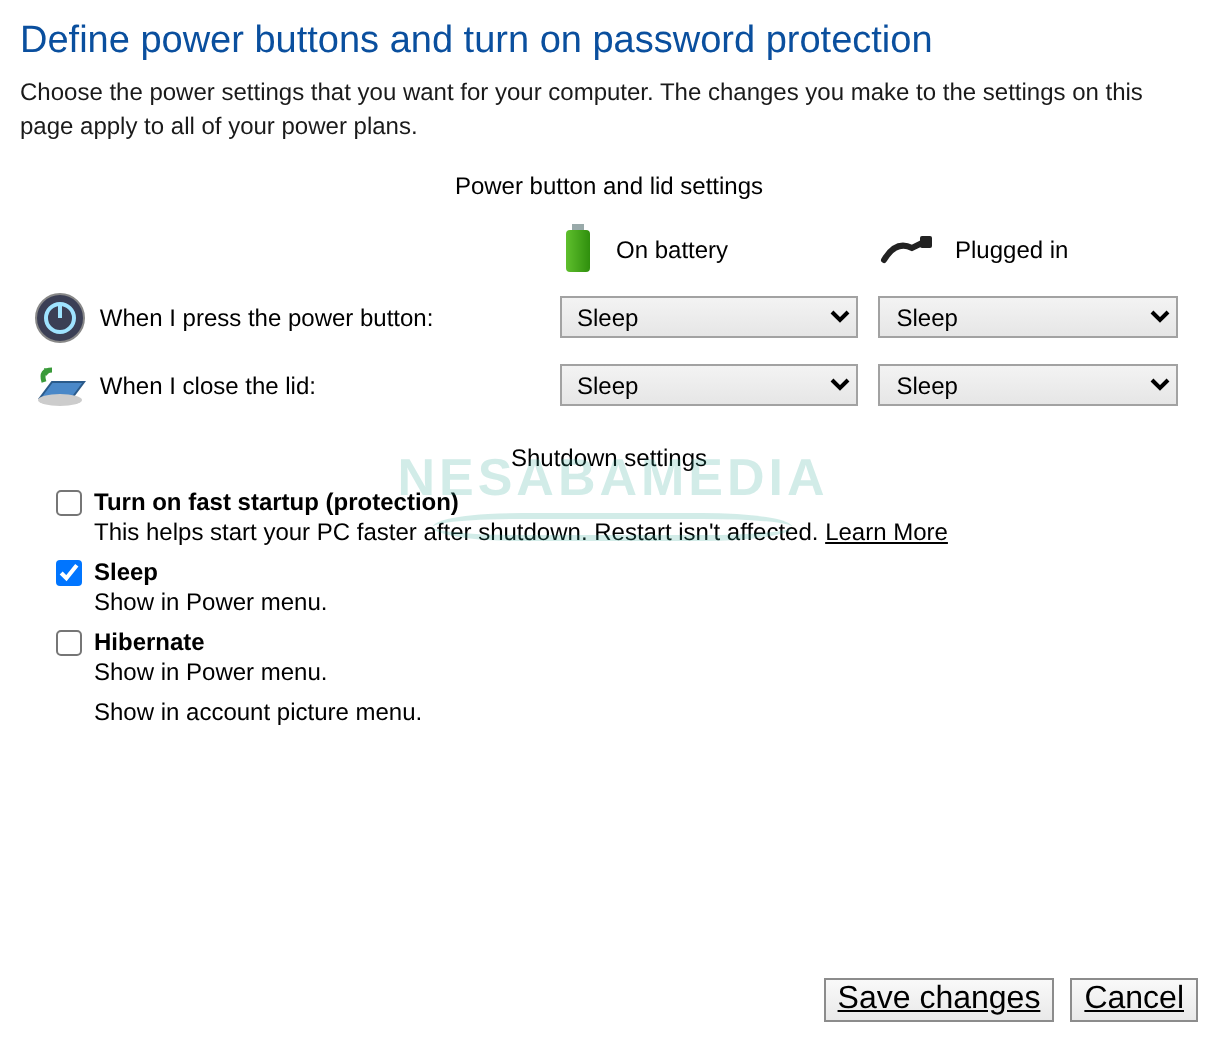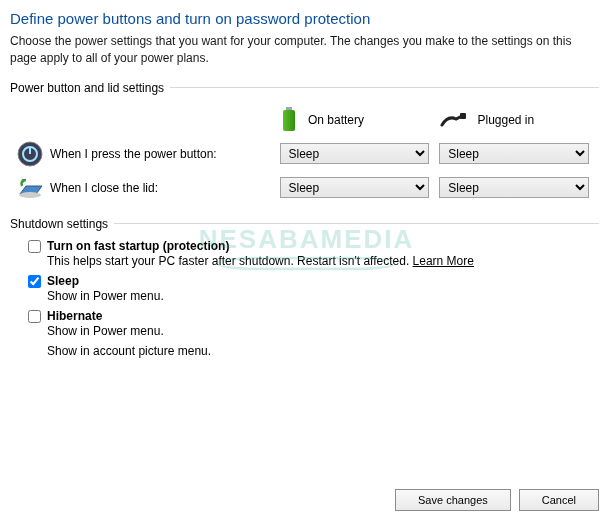--- a/index.html
+++ b/index.html
@@ -10,33 +10,34 @@
     color: #000;
     background: #fff;
     width: 613px;
     height: 525px;
     position: relative;
     overflow: hidden;
     padding: 8px 14px 0 10px;
   }
   .title {
     color: #0a4f9e;
-    font-size: 15px;
+    font-size: 19px;
     margin: 2px 0 6px 0;
   }
   .desc {
     color: #1a1a1a;
     line-height: 1.4;
     margin-bottom: 14px;
   }
   .group-header {
     display: flex;
     align-items: center;
     margin: 4px 0 8px 0;
     color: #000;
+    flex-direction: column;
   }
   .group-header .line {
     flex: 1;
     height: 1px;
     background: #d8d8d8;
     margin-left: 6px;
   }
   .cols-header {
     display: flex;
     align-items: center;
@@ -71,26 +72,27 @@
   a.link { color:#000000; text-decoration: underline; cursor:pointer; }
   .footer {
     position: absolute;
     right: 14px;
     bottom: 14px;
     display: flex;
     gap: 8px;
   }
   button.win {
     font-family: inherit;
-    font-size: 11px;
+    font-size: 16px;
     height: 22px;
-    padding: 0 22px;
+    padding: 0 6px;
     border: 1px solid #8c8c8c;
     background: linear-gradient(#f9f9f9,#e9e9e9);
     cursor: pointer;
+    text-decoration: underline;
   }
   .watermark {
     position:absolute;
     left:50%; top:47%;
     transform:translate(-50%,-50%);
     font-size:26px;
     font-weight:700;
     letter-spacing:2px;
     color: rgba(50,170,150,0.22);
     pointer-events:none;

